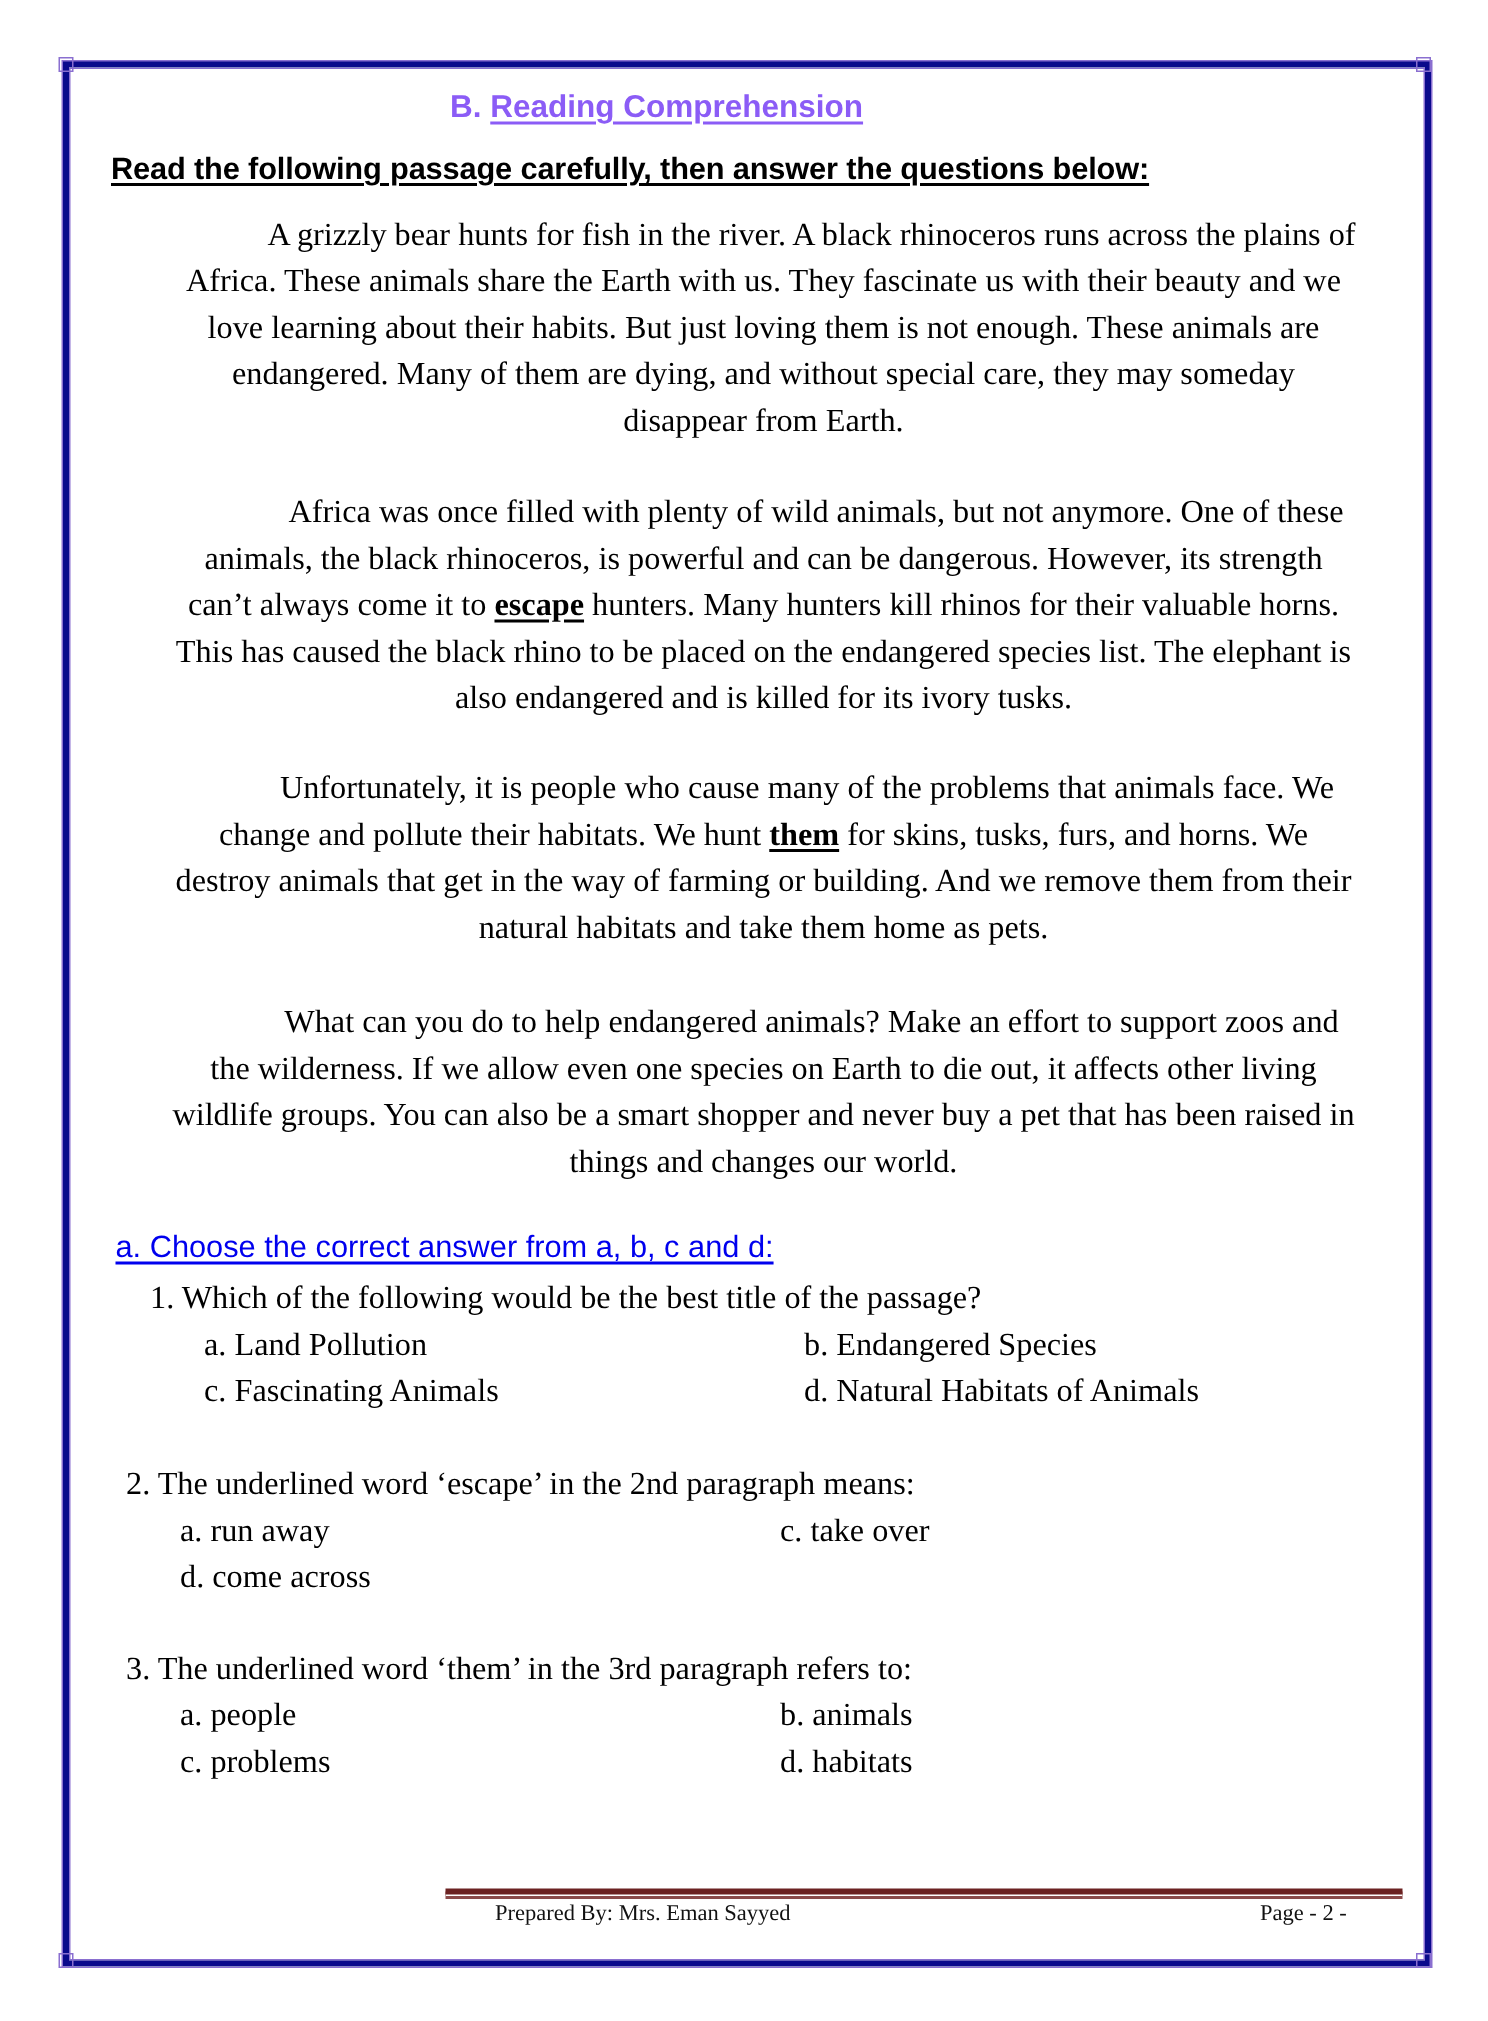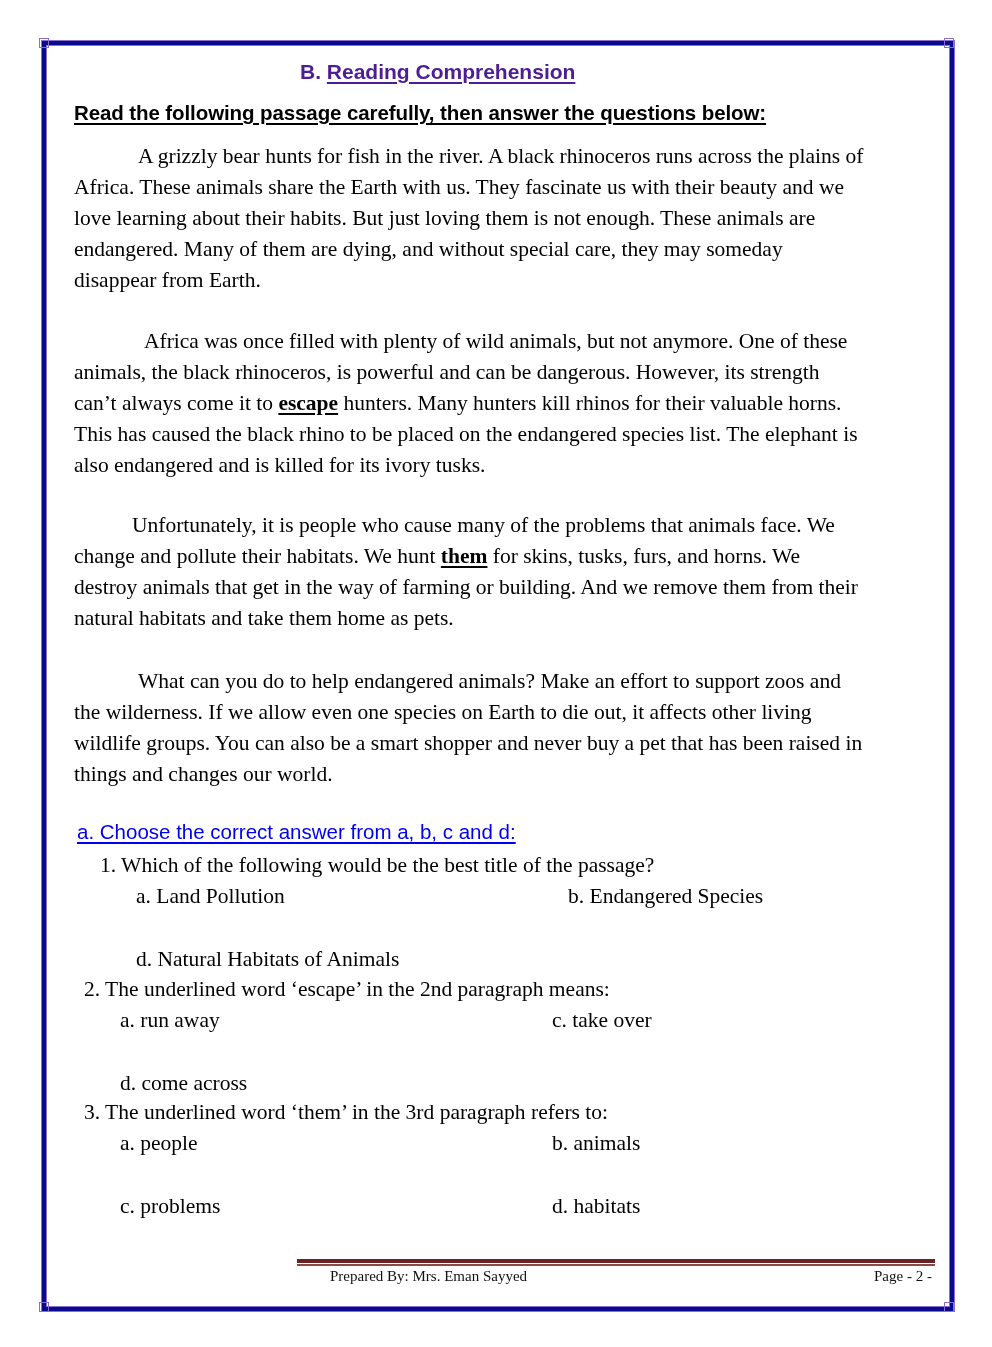--- a/index.html
+++ b/index.html
@@ -34,21 +34,21 @@
     .corner.bl { left: 39px; top: 1302px; }
     .corner.br { right: 38px; top: 1302px; }
 
     .section-title {
       position: absolute;
       left: 300px;
       top: 60px;
       font-family: "Liberation Sans", sans-serif;
       font-weight: bold;
       font-size: 21px;
-      color: #4c1d95;
+      color: #8b5cf6;
       white-space: nowrap;
     }
     .section-title .u {
       text-decoration: underline;
       text-underline-offset: 3px;
     }
     .instruction {
       position: absolute;
       left: 74px;
       top: 101px;
@@ -62,20 +62,21 @@
       letter-spacing: -0.1px;
     }
     .passage {
       position: absolute;
       left: 74px;
       width: 870px;
       font-family: "Liberation Serif", serif;
       font-size: 21.5px;
       line-height: 31px;
       color: #000000;
+      text-align: center;
     }
     .passage .line {
       display: block;
       white-space: nowrap;
     }
     .passage .indent1 { padding-left: 64px; }
     .passage .indent2 { padding-left: 70px; }
     .passage .indent3 { padding-left: 58px; }
     .passage .indent4 { padding-left: 64px; }
     .keyword {
@@ -110,21 +111,20 @@
       color: #000;
     }
     .question .stem {
       display: block;
       white-space: nowrap;
     }
     .question .opts {
       display: grid;
       grid-template-columns: 400px 400px;
       padding-left: 36px;
-      gap: 32px;
     }
     .question .opt {
       white-space: nowrap;
     }
     .q1 { top: 850px; margin-left: 16px; }
     .q2 { top: 974px; }
     .q3 { top: 1097px; }
 
     .footer-rule {
       position: absolute;
@@ -146,21 +146,20 @@
       white-space: nowrap;
     }
     .footer-right {
       position: absolute;
       left: 840px;
       top: 1268px;
       font-family: "Liberation Serif", serif;
       font-size: 15px;
       color: #111;
       white-space: nowrap;
-      margin-left: 34px;
     }
   </style>
 </head>
 <body>
 
 <div class="page-border"></div>
 <div class="corner tl"></div>
 <div class="corner tr"></div>
 <div class="corner bl"></div>
 <div class="corner br"></div>
@@ -202,20 +201,21 @@
   <span class="line">things and changes our world.</span>
 </div>
 
 <div class="questions-heading">a. Choose the correct answer from a, b, c and d:</div>
 
 <div class="question q1">
   <span class="stem">1. Which of the following would be the best title of the passage?</span>
   <div class="opts">
     <span class="opt">a. Land Pollution</span>
     <span class="opt">b. Endangered Species</span>
+    <span class="opt">c. Fascinating Animals</span>
     <span class="opt">d. Natural Habitats of Animals</span>
   </div>
 </div>
 
 <div class="question q2">
   <span class="stem">2.  The underlined word ‘escape’ in the 2nd paragraph means:</span>
   <div class="opts">
     <span class="opt">a. run away</span>
     <span class="opt">c. take over</span>
     <span class="opt">d. come across</span>

